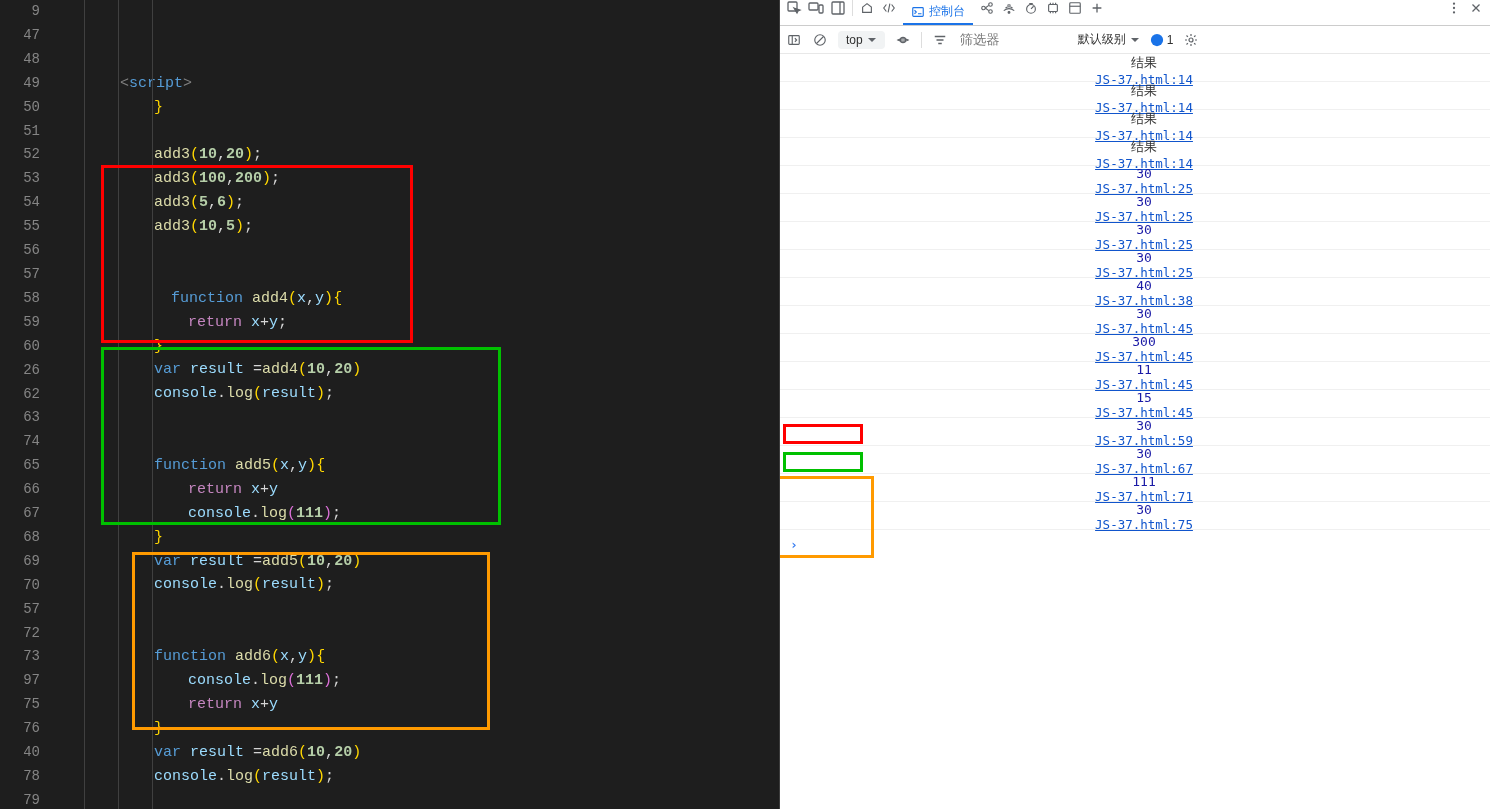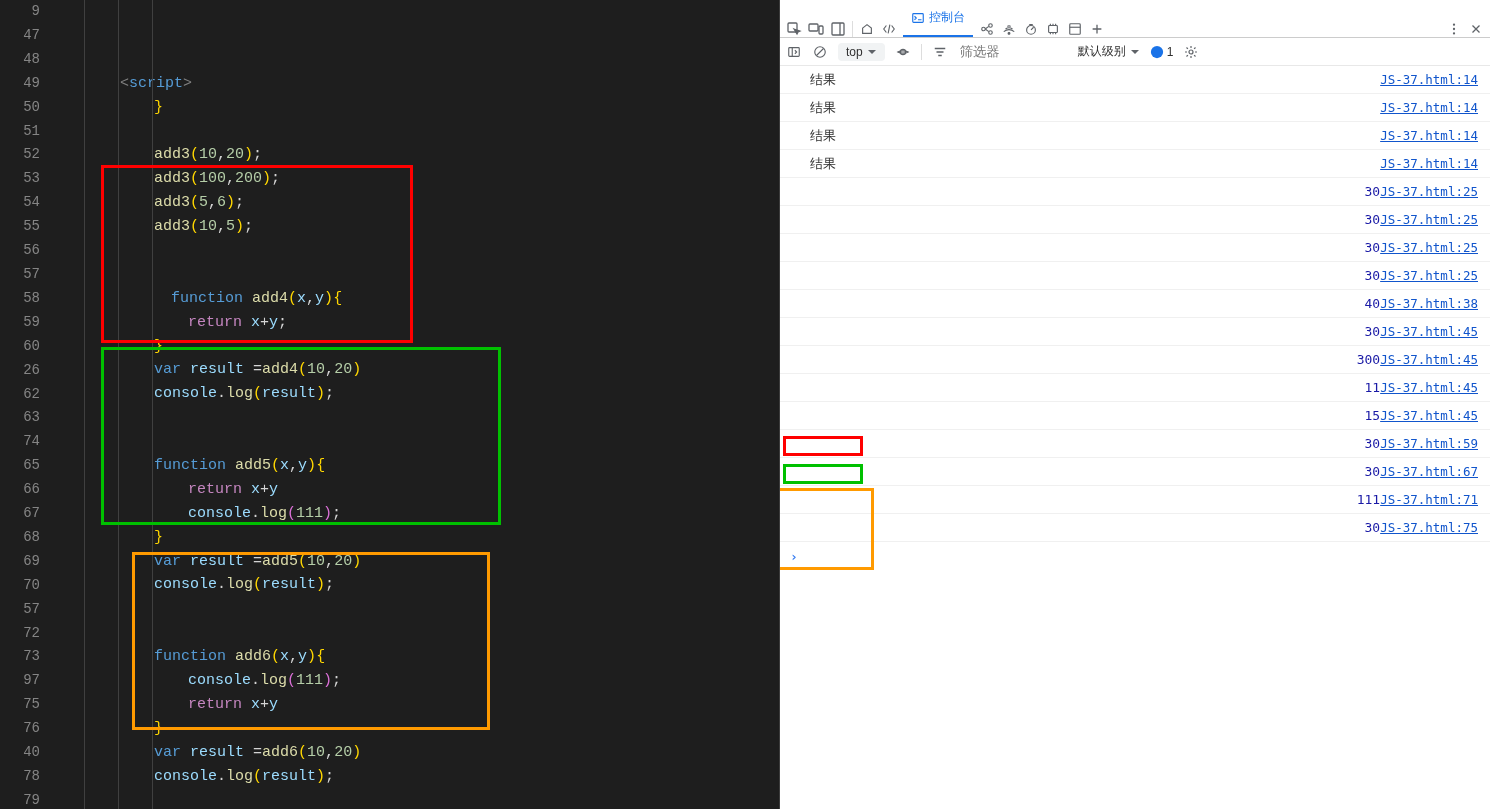--- a/index.html
+++ b/index.html
@@ -53,21 +53,21 @@
 }
 .code-line { display: block; height: 23.9px; }
 
 
 .tag        { color: #808080; }
 .tagname    { color: #569cd6; }
 .kw         { color: #569cd6; }
 .kw2        { color: #c586c0; }
 .fn         { color: #dcdcaa; }
 .ident      { color: #9cdcfe; }
-.num        { color: #b5cea8; }
+.num        { color: #b5cea8; font-weight: bold; }
 .punct      { color: #d4d4d4; }
 .brace      { color: #ffd700; }
 .brace2     { color: #da70d6; }
 
 
 .hl-box {
   position: absolute;
   border: 3px solid;
   pointer-events: none;
 }
@@ -76,24 +76,24 @@
 .devtools {
   flex: 1;
   background: #ffffff;
   color: #303030;
   display: flex;
   flex-direction: column;
   font-family: -apple-system, "Segoe UI", Arial, sans-serif;
   font-size: 12px;
 }
 .dt-tabbar {
-  height: 38px;
+  height: 26px;
   border-bottom: 1px solid #ccc;
   display: flex;
-  align-items: flex-end;
+  align-items: flex-start;
   padding: 0 6px;
   gap: 6px;
 }
 .dt-tabbar .spacer { flex: 1; }
 .dt-tab {
   padding: 0 8px;
   height: 100%;
   display: flex;
   align-items: center;
   gap: 4px;
@@ -144,20 +144,21 @@
   font-family: Consolas, Menlo, monospace;
   font-size: 13px;
   position: relative;
 }
 .console-row {
   height: 28px;
   display: flex;
   align-items: center;
   padding: 0 12px 0 30px;
   border-bottom: 1px solid #f0f0f0;
+  flex-direction: column;
 }
 .console-msg { flex: 1; }
 .console-msg.string { color: #303030; }
 .console-msg.number { color: #1a1aa6; text-align: right; }
 .console-src {
   color: #1155cc;
   text-decoration: underline;
   cursor: pointer;
   font-family: Consolas, monospace;
   font-size: 12.5px;

